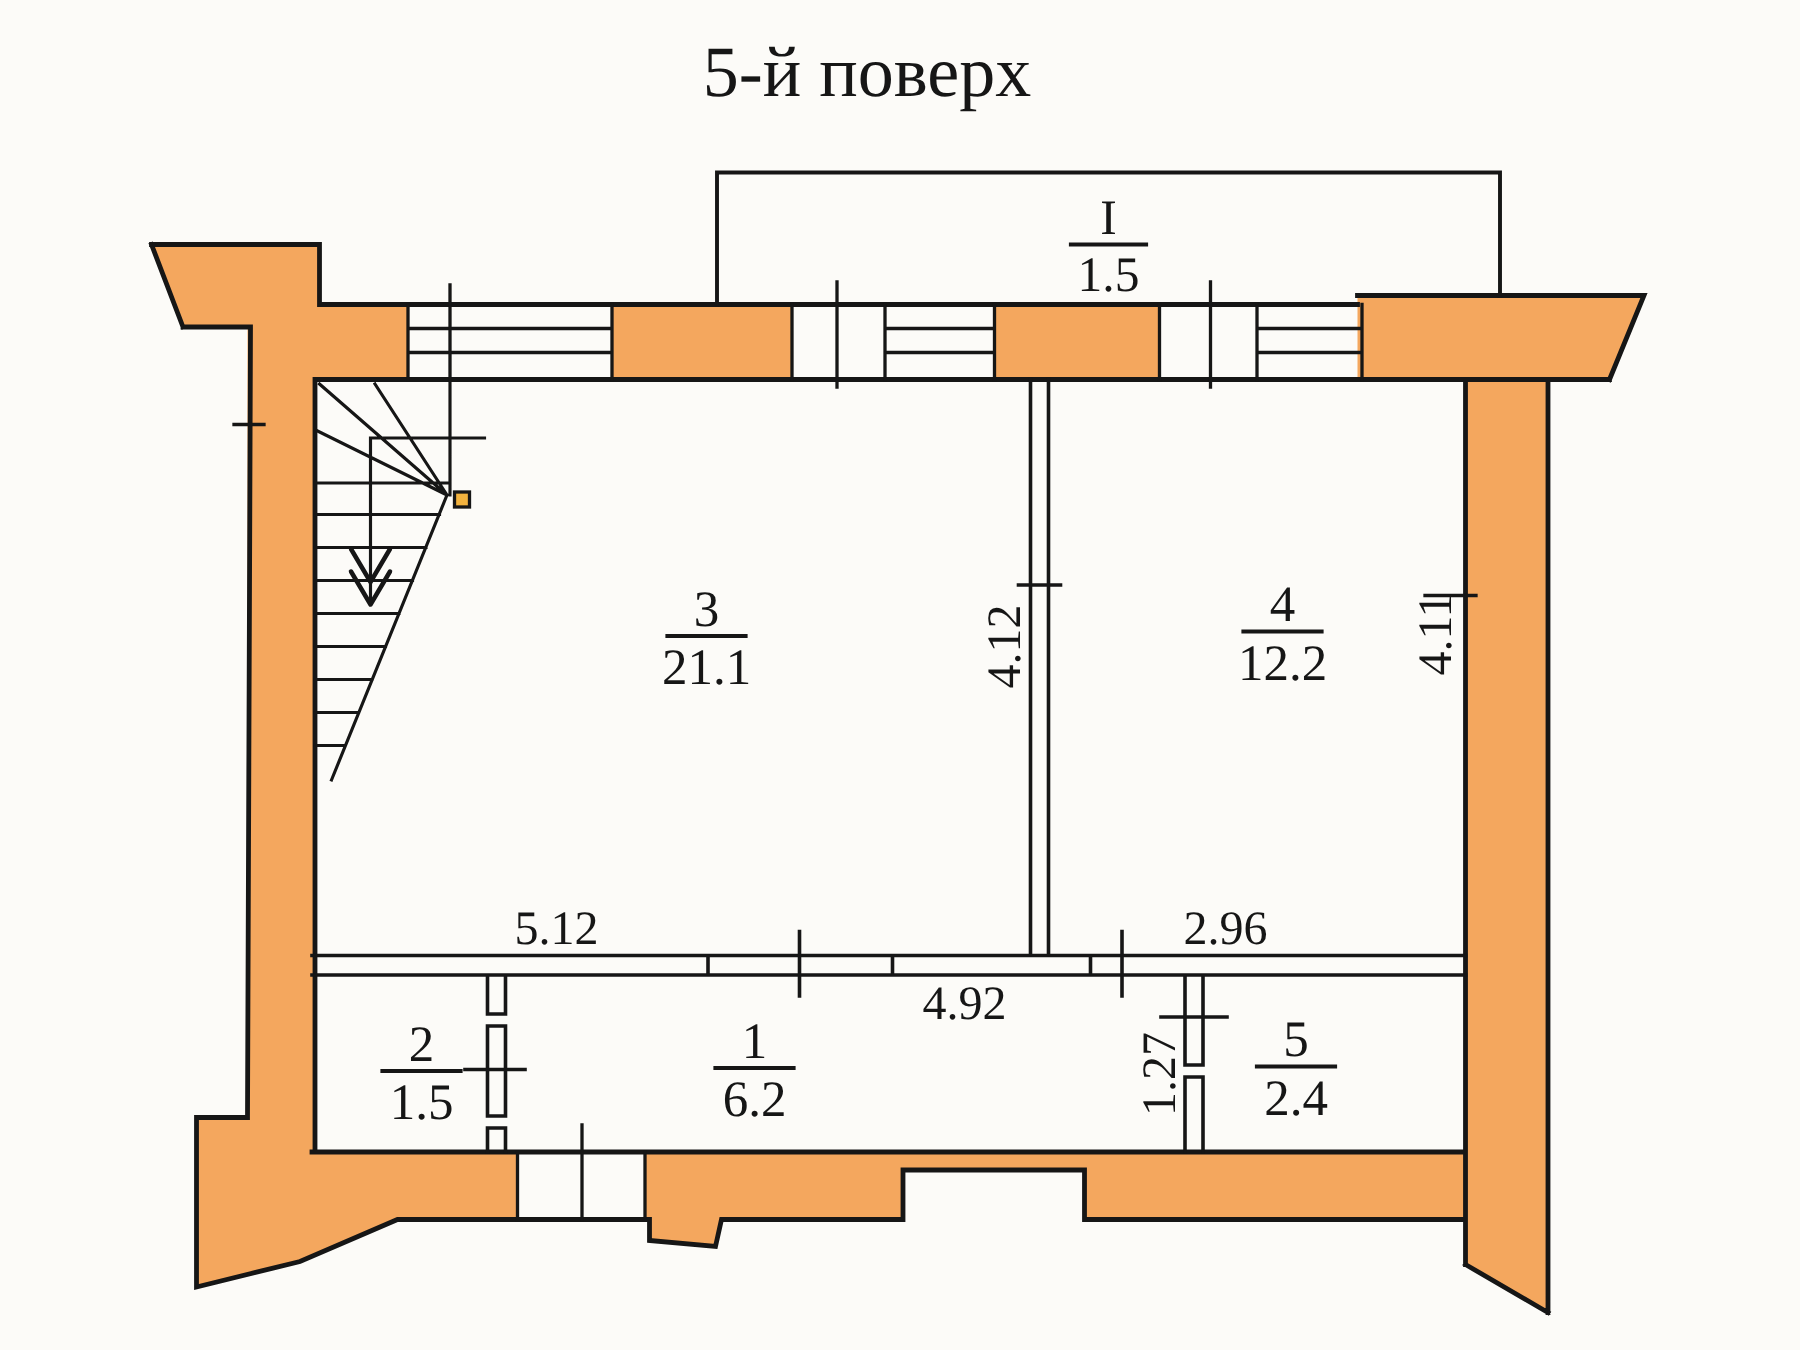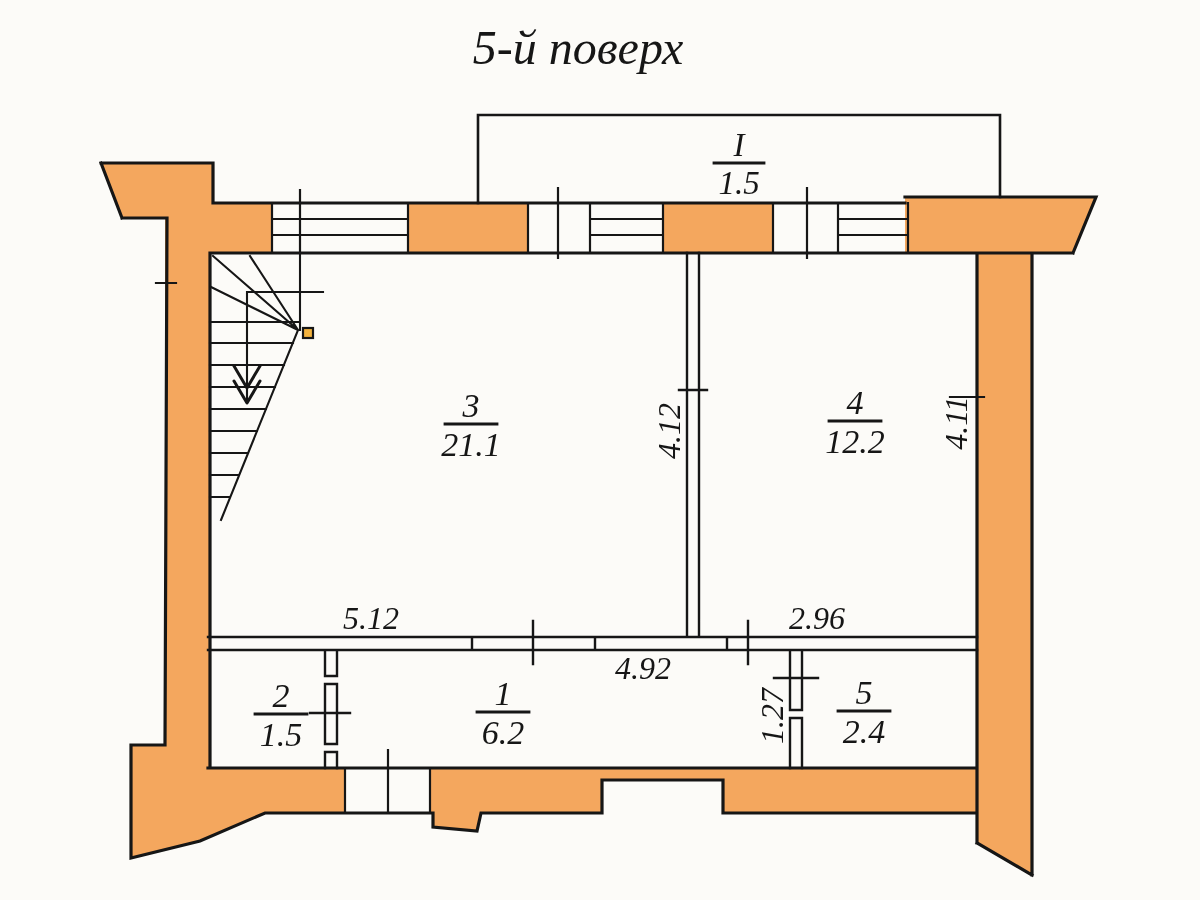--- a/index.html
+++ b/index.html
@@ -6,21 +6,20 @@
     margin: 0;
     padding: 0;
     background: #ffffff;
   }
   .page {
     width: 1200px;
     height: 900px;
     position: relative;
     background: #fcfbf8;
     overflow: hidden;
-    font-style: italic;
   }
   svg { display: block; }
   .serif-text {
     font-family: "Liberation Serif", "DejaVu Serif", serif;
     fill: #161616;
   }
   .t-title  { font-size: 48px; }
   .t-room   { font-size: 34px; }
   .t-dim    { font-size: 32px; }
   .t-balc   { font-size: 33px; }

